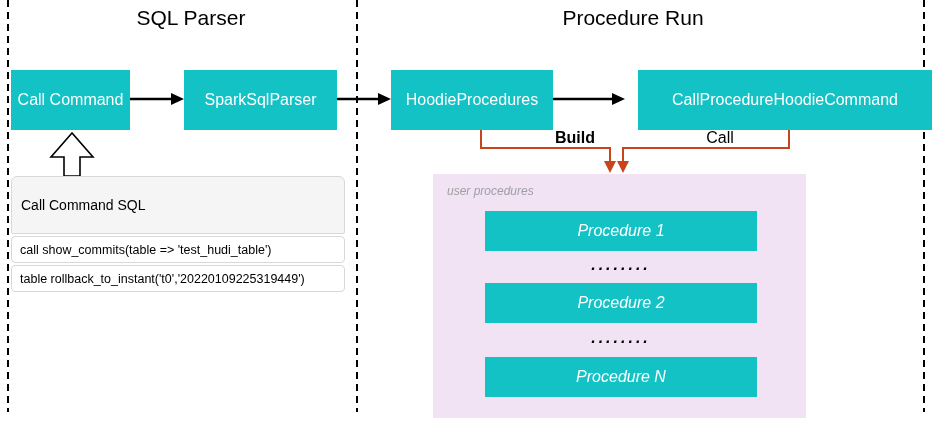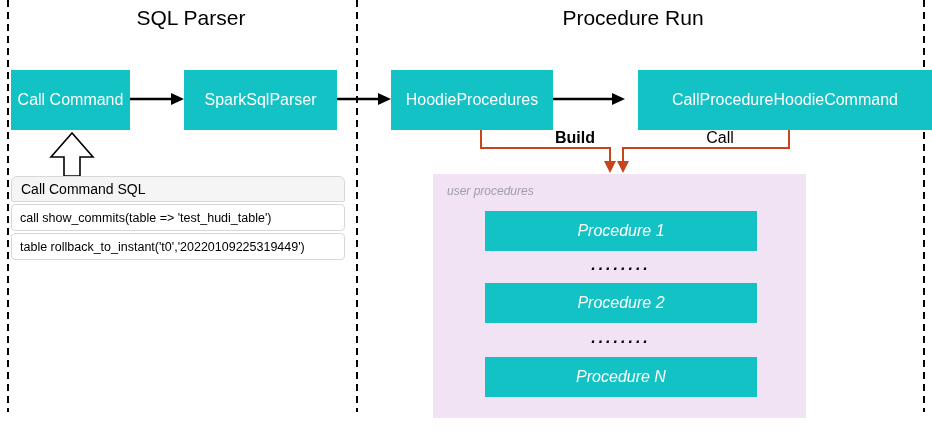--- a/index.html
+++ b/index.html
@@ -30,21 +30,21 @@
   .node{
     background:var(--teal);color:var(--box-text);
     display:flex;align-items:center;justify-content:center;text-align:center;
     font-size:16px;line-height:1.25;
   }
   .edge-label{font-size:16px;text-align:center;}
   .sql-panel{width:334px;display:flex;flex-direction:column;gap:2px;font-size:13px;}
   .sql-header{
     background:var(--panel-header-bg);border:1px solid var(--panel-border);
     border-radius:6px 6px 2px 2px;height:24px;display:flex;align-items:center;
-    padding:0 9px;font-size:14px;
+    padding:16px 9px;font-size:14px;
   }
   .sql-row{
     background:#fff;border:1px solid var(--panel-border);border-radius:4px;
     height:25px;display:flex;align-items:center;padding:0 8px;
     font-size:12.5px;white-space:nowrap;overflow:hidden;
   }
   .procedures{
     background:var(--purple-bg);width:373px;height:244px;position:absolute;z-index:2;font-style:italic;
   }
   .procedures-label{

